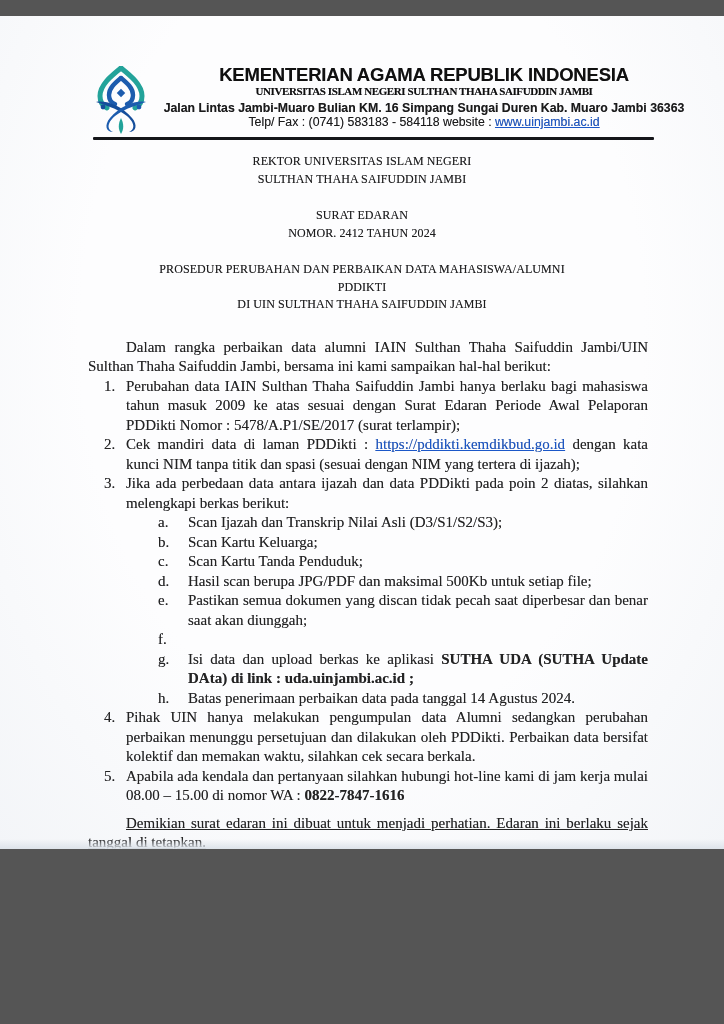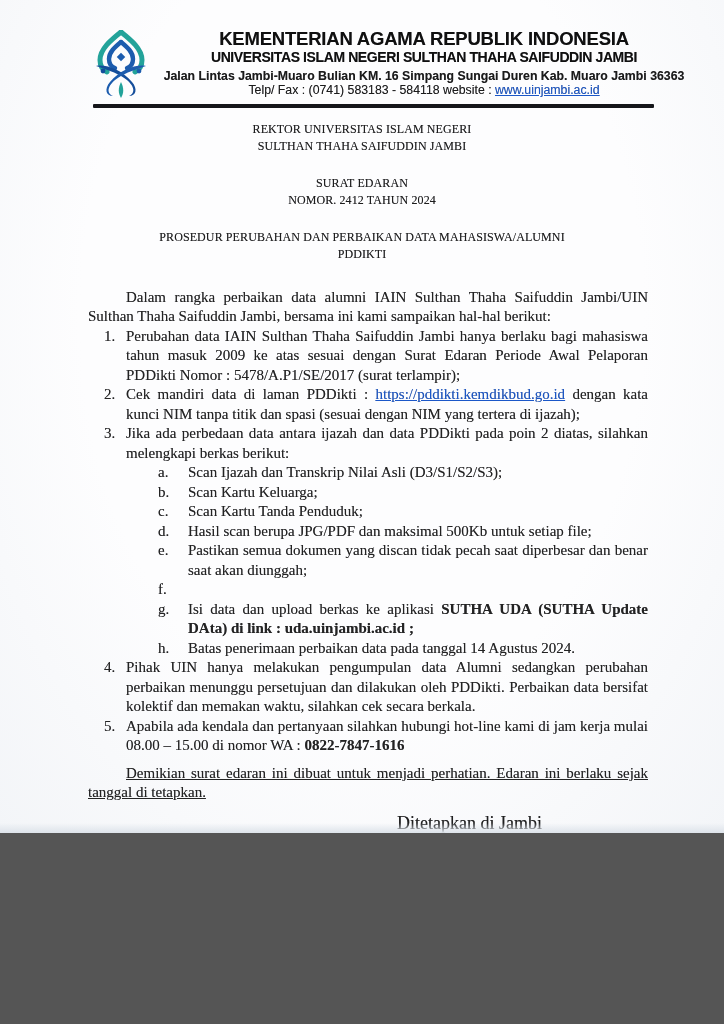--- a/index.html
+++ b/index.html
@@ -1,33 +1,33 @@
 <!DOCTYPE html>
 <html><head>
 <meta charset="utf-8">
 <style>
   html,body{margin:0;padding:0;background:#555;}
   .page{
     position:relative;
     width:724px;height:833px;
-    margin:0 auto;
+    margin:16px auto;
     background:radial-gradient(ellipse at 50% 38%, #fdfdfe 55%, #f3f5f8 100%);
     font-family:"Liberation Serif","DejaVu Serif",serif;
     color:#222;
     overflow:hidden;
     box-sizing:border-box;
-    padding-top:28px;
+    padding-top:48px;
     text-shadow:0 0 .4px rgba(20,20,30,.45);
   }
   
   .letterhead{position:relative;}
   .lh-logo{position:absolute;left:88px;top:2px;width:66px;height:70px;}
   .lh-text{margin:0 26px 0 150px;text-align:center;font-family:"Liberation Sans","DejaVu Sans",sans-serif;line-height:1.16;}
   .lh-ministry{font-size:18.5px;font-weight:bold;letter-spacing:-.2px;color:#101010;}
-  .lh-univ{font-size:14px;font-weight:bold;letter-spacing:-.4px;color:#101010;}
+  .lh-univ{font-size:11px;font-weight:bold;letter-spacing:-.4px;color:#101010;font-family:Liberation Serif, serif;}
   .lh-addr{font-size:12.3px;font-weight:600;color:#1b1b1b;margin-top:3px;}
   .lh-tel{font-size:12.3px;font-weight:400;color:#1b1b1b;}
   .lh-tel a{color:#1b57c8;text-decoration:underline;}
   .rule{height:3.6px;background:#15161a;width:561px;margin:7px 0 0 93px;border-radius:1px;}
   
   .title-block{text-align:center;margin-top:13px;font-size:12px;line-height:17.5px;color:#1d1d1d;letter-spacing:.1px;}
   .title-block .gap{height:19px;}
   
   .body-block{margin:24px 76px 0 88px;font-size:15px;line-height:19.5px;text-align:justify;color:#232323;}
   .para{text-indent:38px;margin:0;}
@@ -85,20 +85,21 @@
 
   <div class="title-block">
     <div>REKTOR UNIVERSITAS ISLAM NEGERI</div>
     <div>SULTHAN THAHA SAIFUDDIN JAMBI</div>
     <div class="gap"></div>
     <div>SURAT EDARAN</div>
     <div>NOMOR. 2412 TAHUN 2024</div>
     <div class="gap"></div>
     <div>PROSEDUR PERUBAHAN DAN PERBAIKAN DATA MAHASISWA/ALUMNI</div>
     <div>PDDIKTI</div>
+    <div>DI UIN SULTHAN THAHA SAIFUDDIN JAMBI</div>
   </div>
 
   <div class="body-block">
     <p class="para">Dalam rangka perbaikan data alumni IAIN Sulthan Thaha Saifuddin Jambi/UIN Sulthan Thaha Saifuddin Jambi, bersama ini kami sampaikan hal-hal berikut:</p>
     <div id="item-list">
         <div class="li">
           <span class="num">1.</span>
           <span class="txt"><span>Perubahan data IAIN Sulthan Thaha Saifuddin Jambi hanya berlaku bagi mahasiswa tahun masuk 2009 ke atas sesuai dengan Surat Edaran Periode Awal Pelaporan PDDikti Nomor : 5478/A.P1/SE/2017 (surat terlampir);</span></span>
         </div>
         <div class="li">

